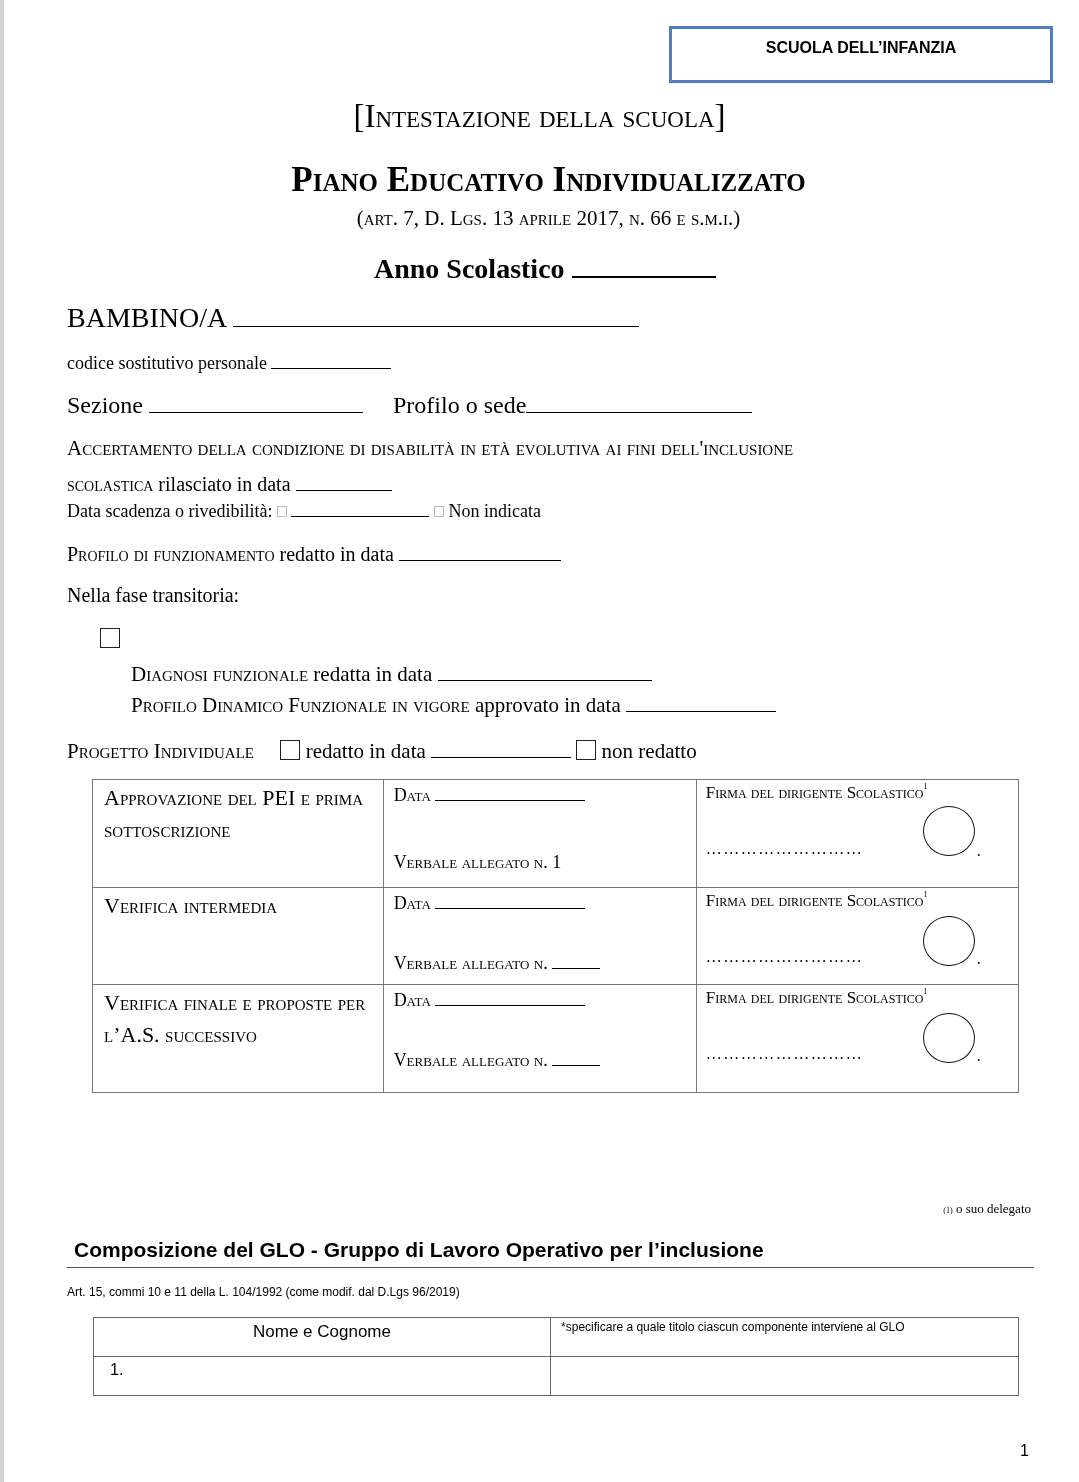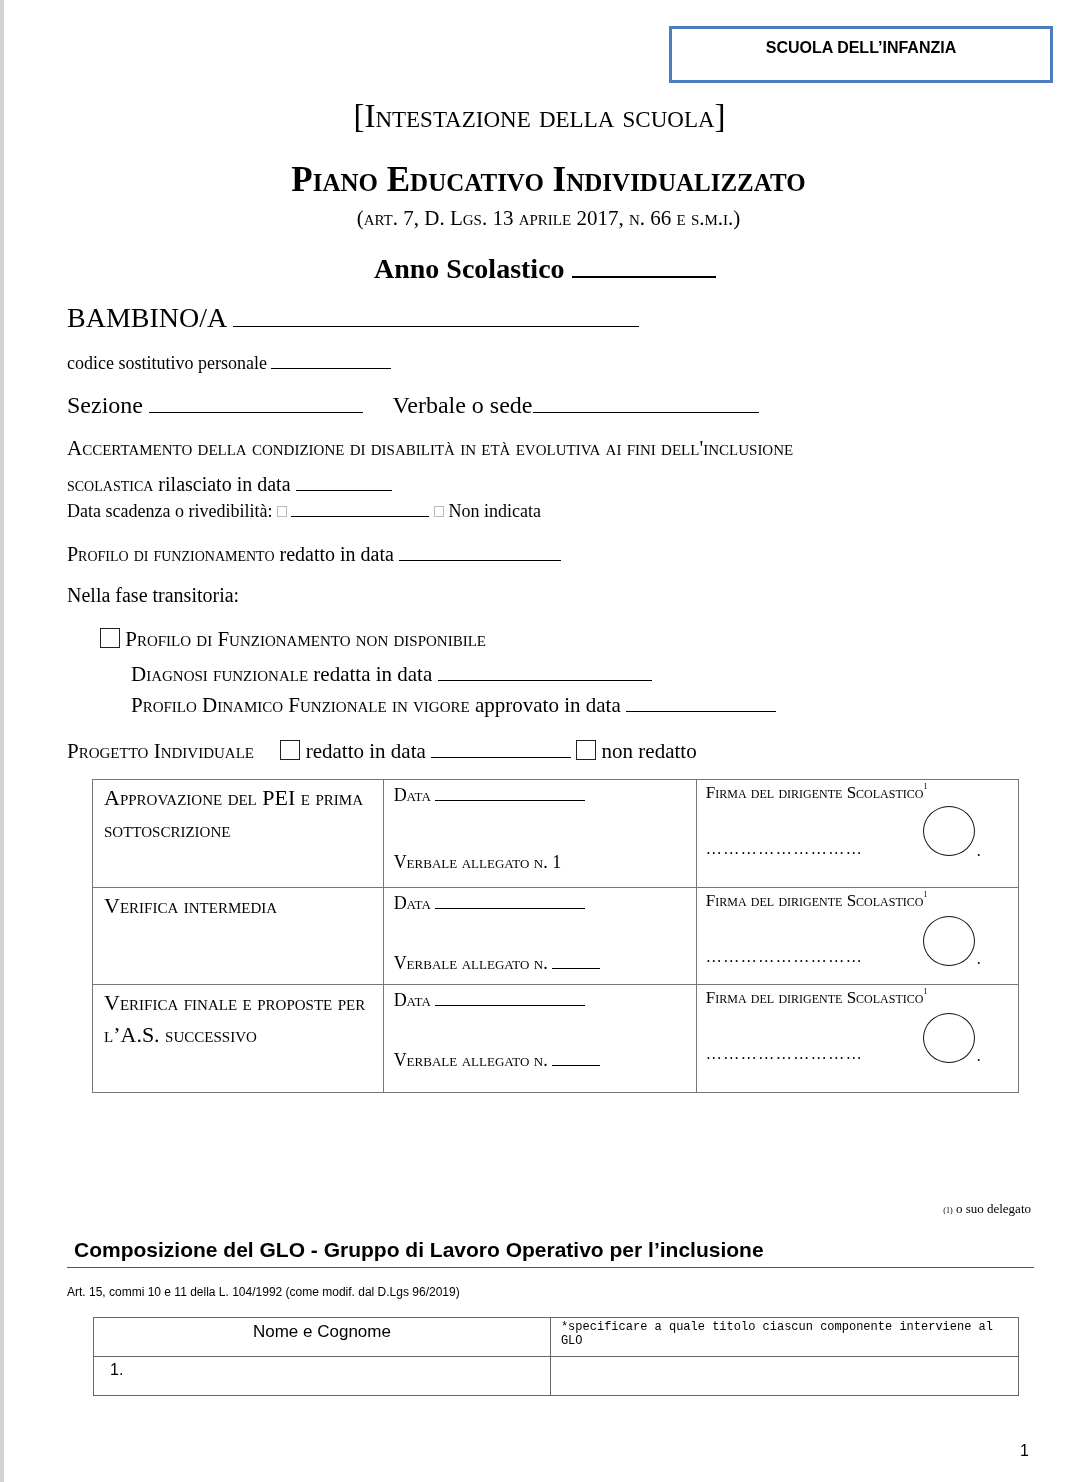--- a/index.html
+++ b/index.html
@@ -73,21 +73,21 @@
 
 <div class="abs" style="left:67px;top:350px;font-size:18px;">
   <span>codice sostitutivo personale</span>
   <span class="blank" style="width:120px;"></span>
 </div>
 
 <div class="abs" style="left:67px;top:388px;font-size:24px;">
   <span>Sezione</span>
   <span class="blank" style="width:214px;"></span>
   <span style="display:inline-block;width:18px;"></span>
-  <span>Verbale o sede</span><span class="blank" style="width:226px;"></span>
+  <span>Profilo o sede</span><span class="blank" style="width:226px;"></span>
 </div>
 
 <div class="abs sc" style="left:67px;top:436px;font-size:21px;">Accertamento della condizione di disabilità in età evolutiva ai fini dell'inclusione</div>
 
 <div class="abs" style="left:67px;top:470px;font-size:20px;">
   <span class="sc">scolastica</span>
   <span>rilasciato in data</span>
   <span class="blank" style="width:96px;"></span>
 </div>
 
@@ -102,21 +102,20 @@
 <div class="abs" style="left:67px;top:540px;font-size:20px;">
   <span class="sc">Profilo di funzionamento</span>
   <span>redatto in data</span>
   <span class="blank" style="width:162px;"></span>
 </div>
 
 <div class="abs" style="left:67px;top:584px;font-size:20px;">Nella fase transitoria:</div>
 
 <div class="abs sc" style="left:100px;top:627px;font-size:21px;">
   <span class="cb" style="width:20px;height:20px;"></span>
-  <span>Profilo di Funzionamento non disponibile</span>
 </div>
 
 <div class="abs" style="left:131px;top:659px;font-size:21px;">
   <span class="sc">Diagnosi funzionale</span>
   <span>redatta in data</span>
   <span class="blank" style="width:214px;"></span>
 </div>
 
 <div class="abs" style="left:131px;top:690px;font-size:21px;">
   <span class="sc">Profilo Dinamico Funzionale in vigore</span>
@@ -190,21 +189,21 @@
 </div>
 
 <div class="glo-title">Composizione del GLO - Gruppo di Lavoro Operativo per l’inclusione</div>
 <div class="glo-rule"></div>
 <div class="glo-note">Art. 15, commi 10 e 11 della L. 104/1992 (come modif. dal D.Lgs 96/2019)</div>
 
 <table class="glo">
   <tbody>
       <tr style="height:39px;">
     <td style="width:461px;text-align:center;font-size:17px;padding-top:4px;">Nome e Cognome</td>
-    <td style="width:462px;font-size:12px;padding:2px 0 0 10px;font-family:Liberation Mono, monospace;">*specificare a quale titolo ciascun componente interviene al GLO</td>
+    <td style="width:462px;font-size:12px;padding:2px 0 0 10px;">*specificare a quale titolo ciascun componente interviene al GLO</td>
   </tr>
   <tr style="height:39px;">
     <td style="font-size:16px;padding:4px 0 0 16px;"><span>1.</span></td>
     <td></td>
   </tr>
 </tbody>
   </table>
 
 <div class="page-num">1</div>
 

